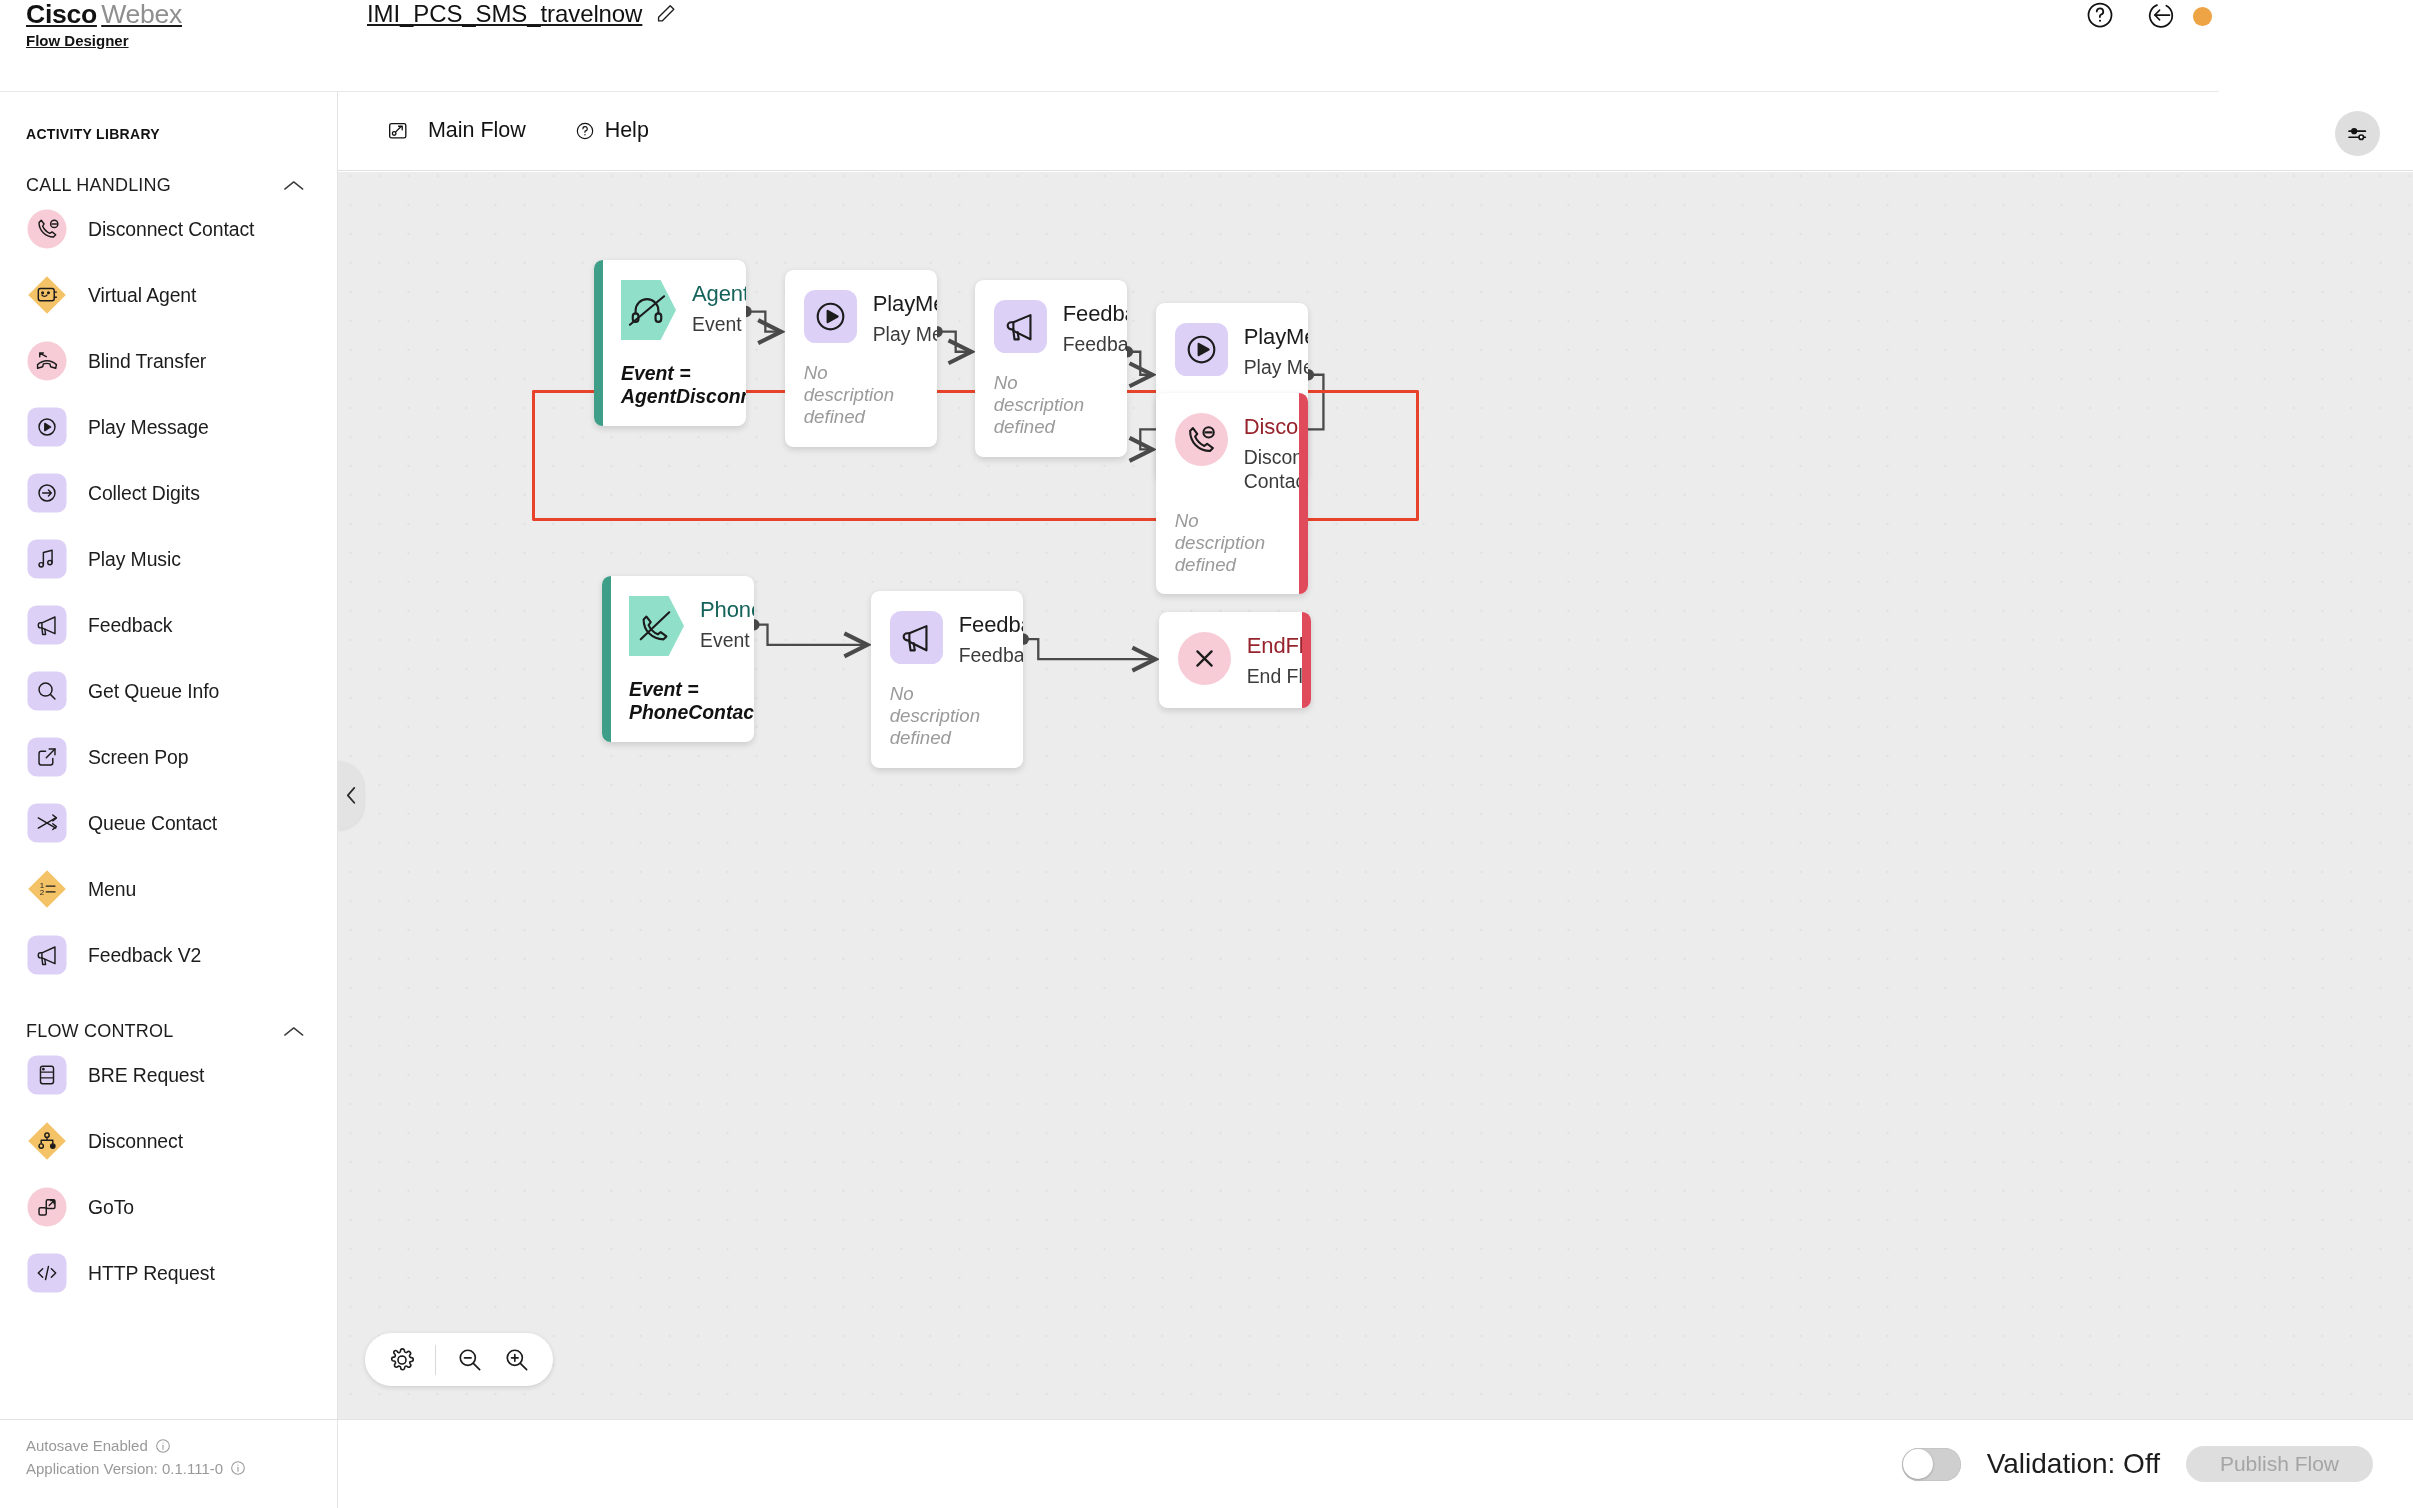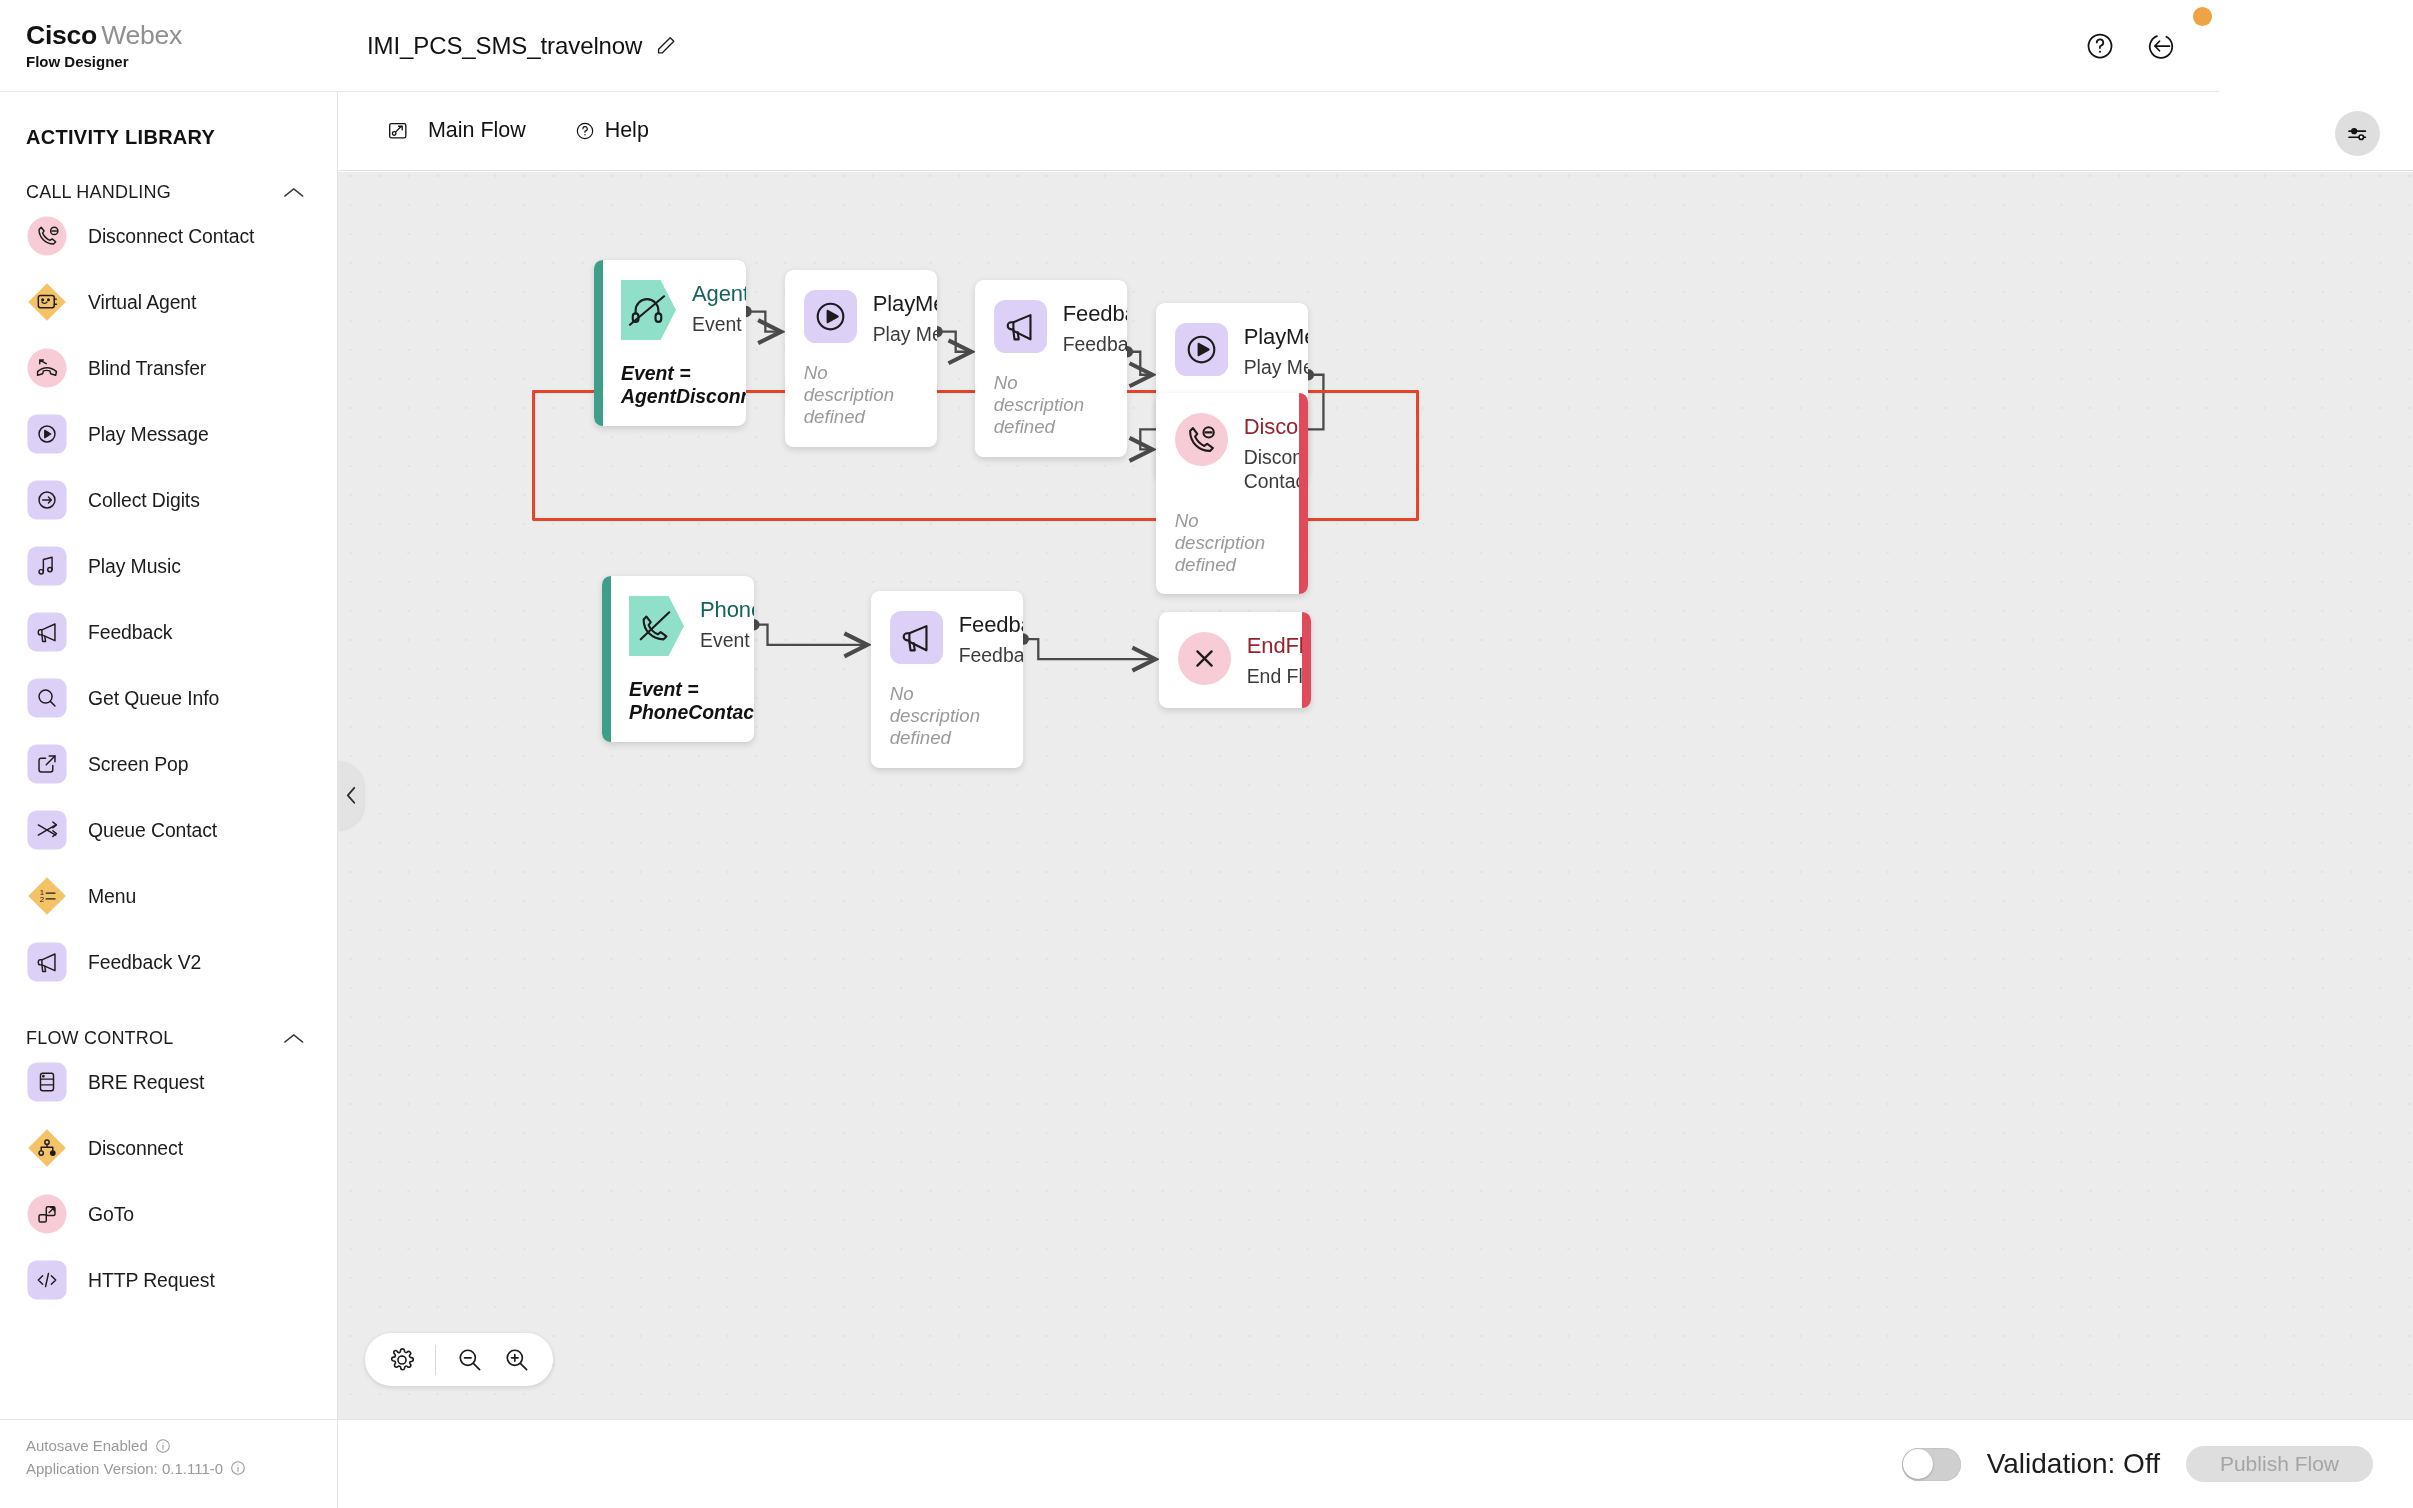--- a/index.html
+++ b/index.html
@@ -8,21 +8,21 @@
     font-family:"Liberation Sans", sans-serif;
     background:#ffffff;
     color:#1a1a1a;
     -webkit-font-smoothing:antialiased;
   }
 
   
   .app-header {
     position:absolute; left:0; top:0; width:2219px; height:92px;
     background:#ffffff; border-bottom:0.7px solid #e8e8e8;
-    display:flex; align-items:center;
+    display:flex; align-items:flex-start;text-decoration:underline;
   }
   .brand { width:338px; padding-left:26px; }
   .brand-line1 { font-size:26.6px; line-height:29px; letter-spacing:-0.3px; }
   .brand-cisco { font-weight:700; color:#121212; }
   .brand-webex { font-weight:400; color:#8f8f8f; padding-left:4.3px; }
   .brand-line2 { font-size:15px; font-weight:700; color:#121212; margin-top:2.9px; }
 
   .flow-title-wrap { display:flex; align-items:center; gap:13px; margin-left:29px; }
   .flow-title { font-size:24px; font-weight:400; color:#121212; letter-spacing:-0.1px; }
   .edit-icon { width:21.5px; height:21.5px; display:block; }
@@ -34,21 +34,21 @@
     width:18.7px; height:18.7px; border-radius:50%; background:#eea345;
   }
 
   
   .sidebar {
     position:absolute; left:0; top:92px; width:338px; height:1327px;
     background:#ffffff; border-right:0.7px solid #e3e3e3;
     overflow:hidden;
   }
   .sidebar-title {
-    font-size:20px; font-weight:700; color:#121212;
+    font-size:14px; font-weight:700; color:#121212;
     letter-spacing:0.3px; padding:34px 0 0 26px;
   }
   .section-head {
     display:flex; align-items:center; justify-content:space-between;
     padding:33px 33px 0 26px;
   }
   .section-label { font-size:18px; font-weight:400; color:#1c1c1c; letter-spacing:0.2px; }
   .chev { width:21.5px; height:13px; display:block; }
 
   .lib-item {

